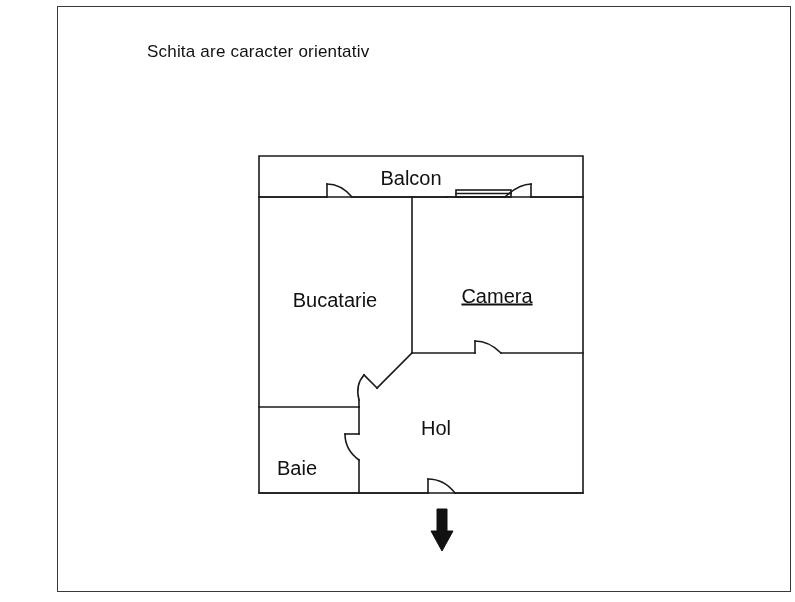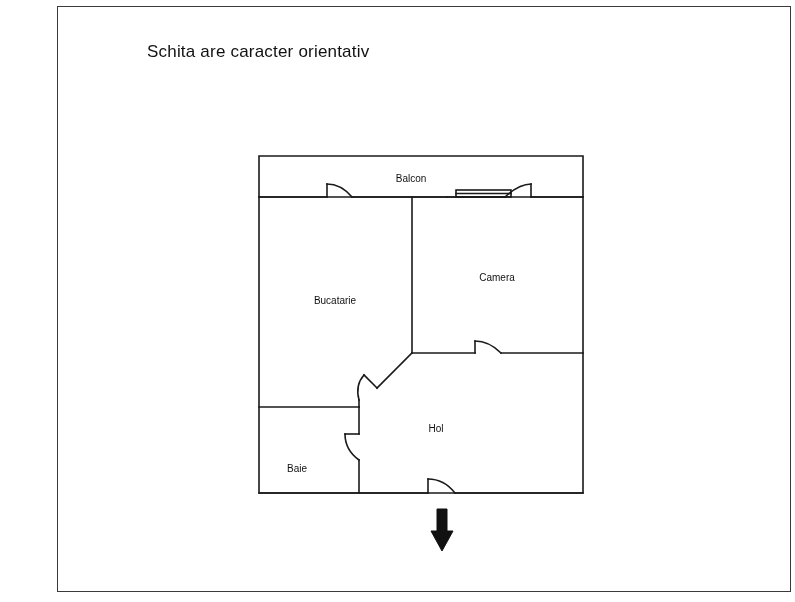--- a/index.html
+++ b/index.html
@@ -42,27 +42,27 @@
   }
   #floorplan {
     position: absolute;
     left: 0;
     top: 0;
     width: 795px;
     height: 602px;
   }
   .room-label {
     position: absolute;
-    font-size: 10px;
+    font-size: 20px;
     color: #111111;
     white-space: nowrap;
     transform: translate(-50%, -50%);
   }
   #label-balcon { left: 411px; top: 178px; }
-  #label-camera { left: 497px; top: 277px; }
+  #label-camera { left: 497px; top: 296px; text-decoration: underline; }
   #label-bucatarie { left: 335px; top: 300px; }
   #label-hol { left: 436px; top: 428px; }
   #label-baie { left: 297px; top: 468px; }
 </style>
 </head>
 <body>
 
 <div id="page">
 
   <div id="outer-frame"></div>

